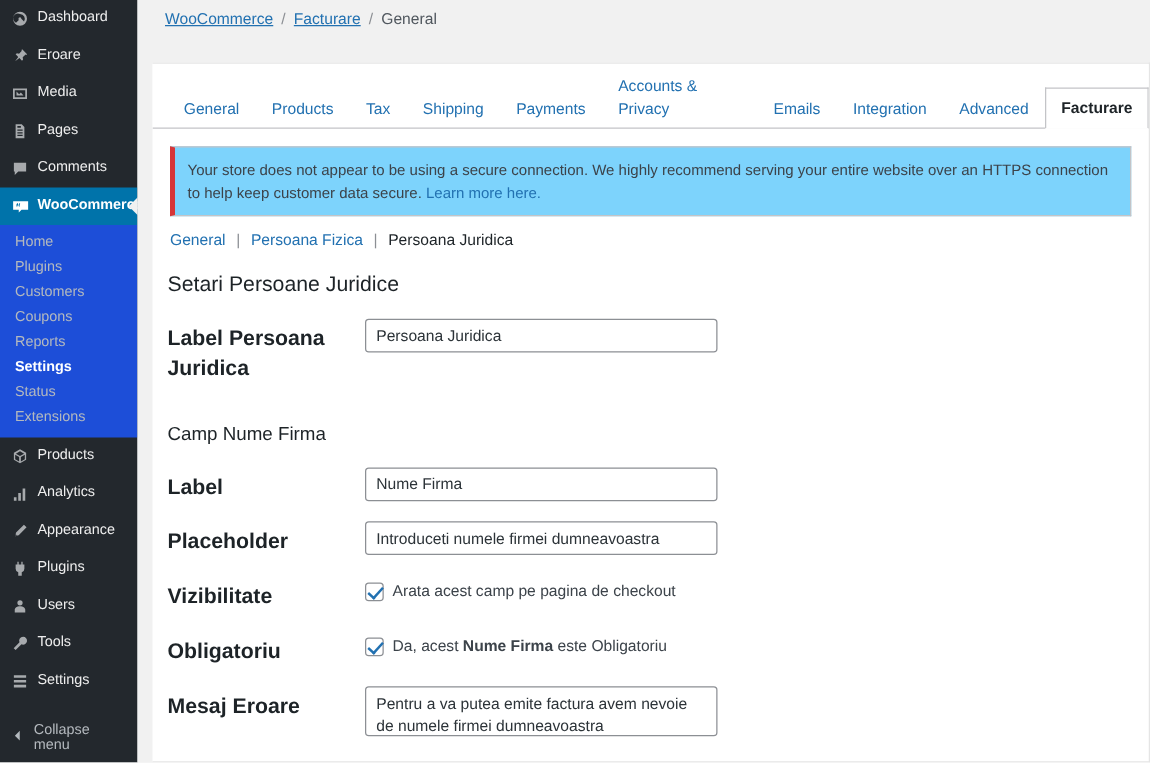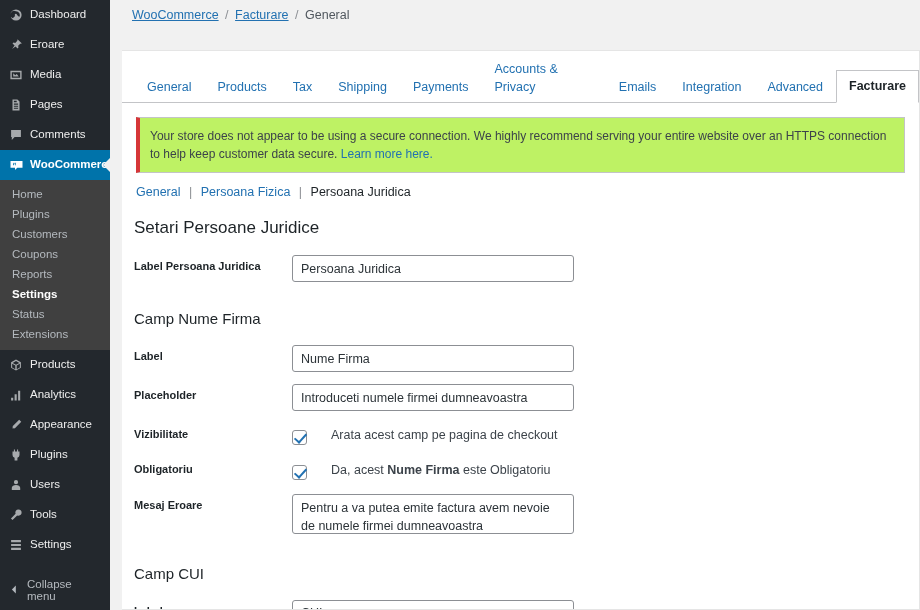--- a/index.html
+++ b/index.html
@@ -49,21 +49,21 @@
   .menu-item.current .mi-icon { color: #fff; }
   .menu-item.current::after {
     content: "";
     position: absolute;
     right: -1px; top: 50%;
     margin-top: -8px;
     border: 8px solid transparent;
     border-right-color: #f1f1f1;
   }
   .submenu {
-    background: #404040;
+    background: #1d4ed8;
     padding: 4px 0 6px 0;
   }
   .submenu-item {
     padding: 4px 0 4px 12px;
     font-size: 11.5px;
     color: #b4b9be;
     cursor: pointer;
   }
   .submenu-item.current { color: #fff; font-weight: bold; }
   .collapse {
@@ -127,21 +127,21 @@
     background: #fff;
     border-color: #c3c4c7;
     border-bottom: 1px solid #fff;
     color: #1d2327;
     font-weight: bold;
   }
 
   
   .notice {
     margin: 14px 14px 0 14px;
-    background: #bef264;
+    background: #7dd3fc;
     border: 1px solid #c3c4c7;
     border-left: 4px solid #d63638;
     padding: 9px 10px;
     font-size: 12px;
     color: #3c434a;
     line-height: 1.5;
   }
   .notice a { color: #2271b1; cursor: pointer; }
 
   
@@ -167,21 +167,21 @@
     font-weight: normal;
     color: #1d2327;
   }
 
   table.form-table { width: 100%; border-collapse: collapse; }
   table.form-table th {
     width: 170px;
     text-align: left;
     vertical-align: top;
     padding: 10px 10px 10px 12px;
-    font-size: 11px;
+    font-size: 17px;
     font-weight: bold;
     color: #1d2327;
     line-height: 1.4;
   }
   table.form-table td {
     vertical-align: top;
     padding: 6px 10px 6px 0;
   }
   input.regular-text {
     width: 282px;
@@ -203,22 +203,22 @@
     border-radius: 3px;
     font-family: "Liberation Sans", sans-serif;
     font-size: 12.5px;
     color: #2c3338;
     resize: none;
     line-height: 1.45;
     overflow: hidden;
   }
   .checkbox-row {
     display: flex;
-    align-items: flex-end;
-    gap: 24px;
+    align-items: flex-start;
+    gap: 7px;
     padding-top: 4px;
   }
   .cb {
     width: 15px; height: 15px;
     border: 1px solid #8c8f94;
     border-radius: 3px;
     background: #fff;
     position: relative;
     flex: 0 0 15px;
     margin-top: 1px;

